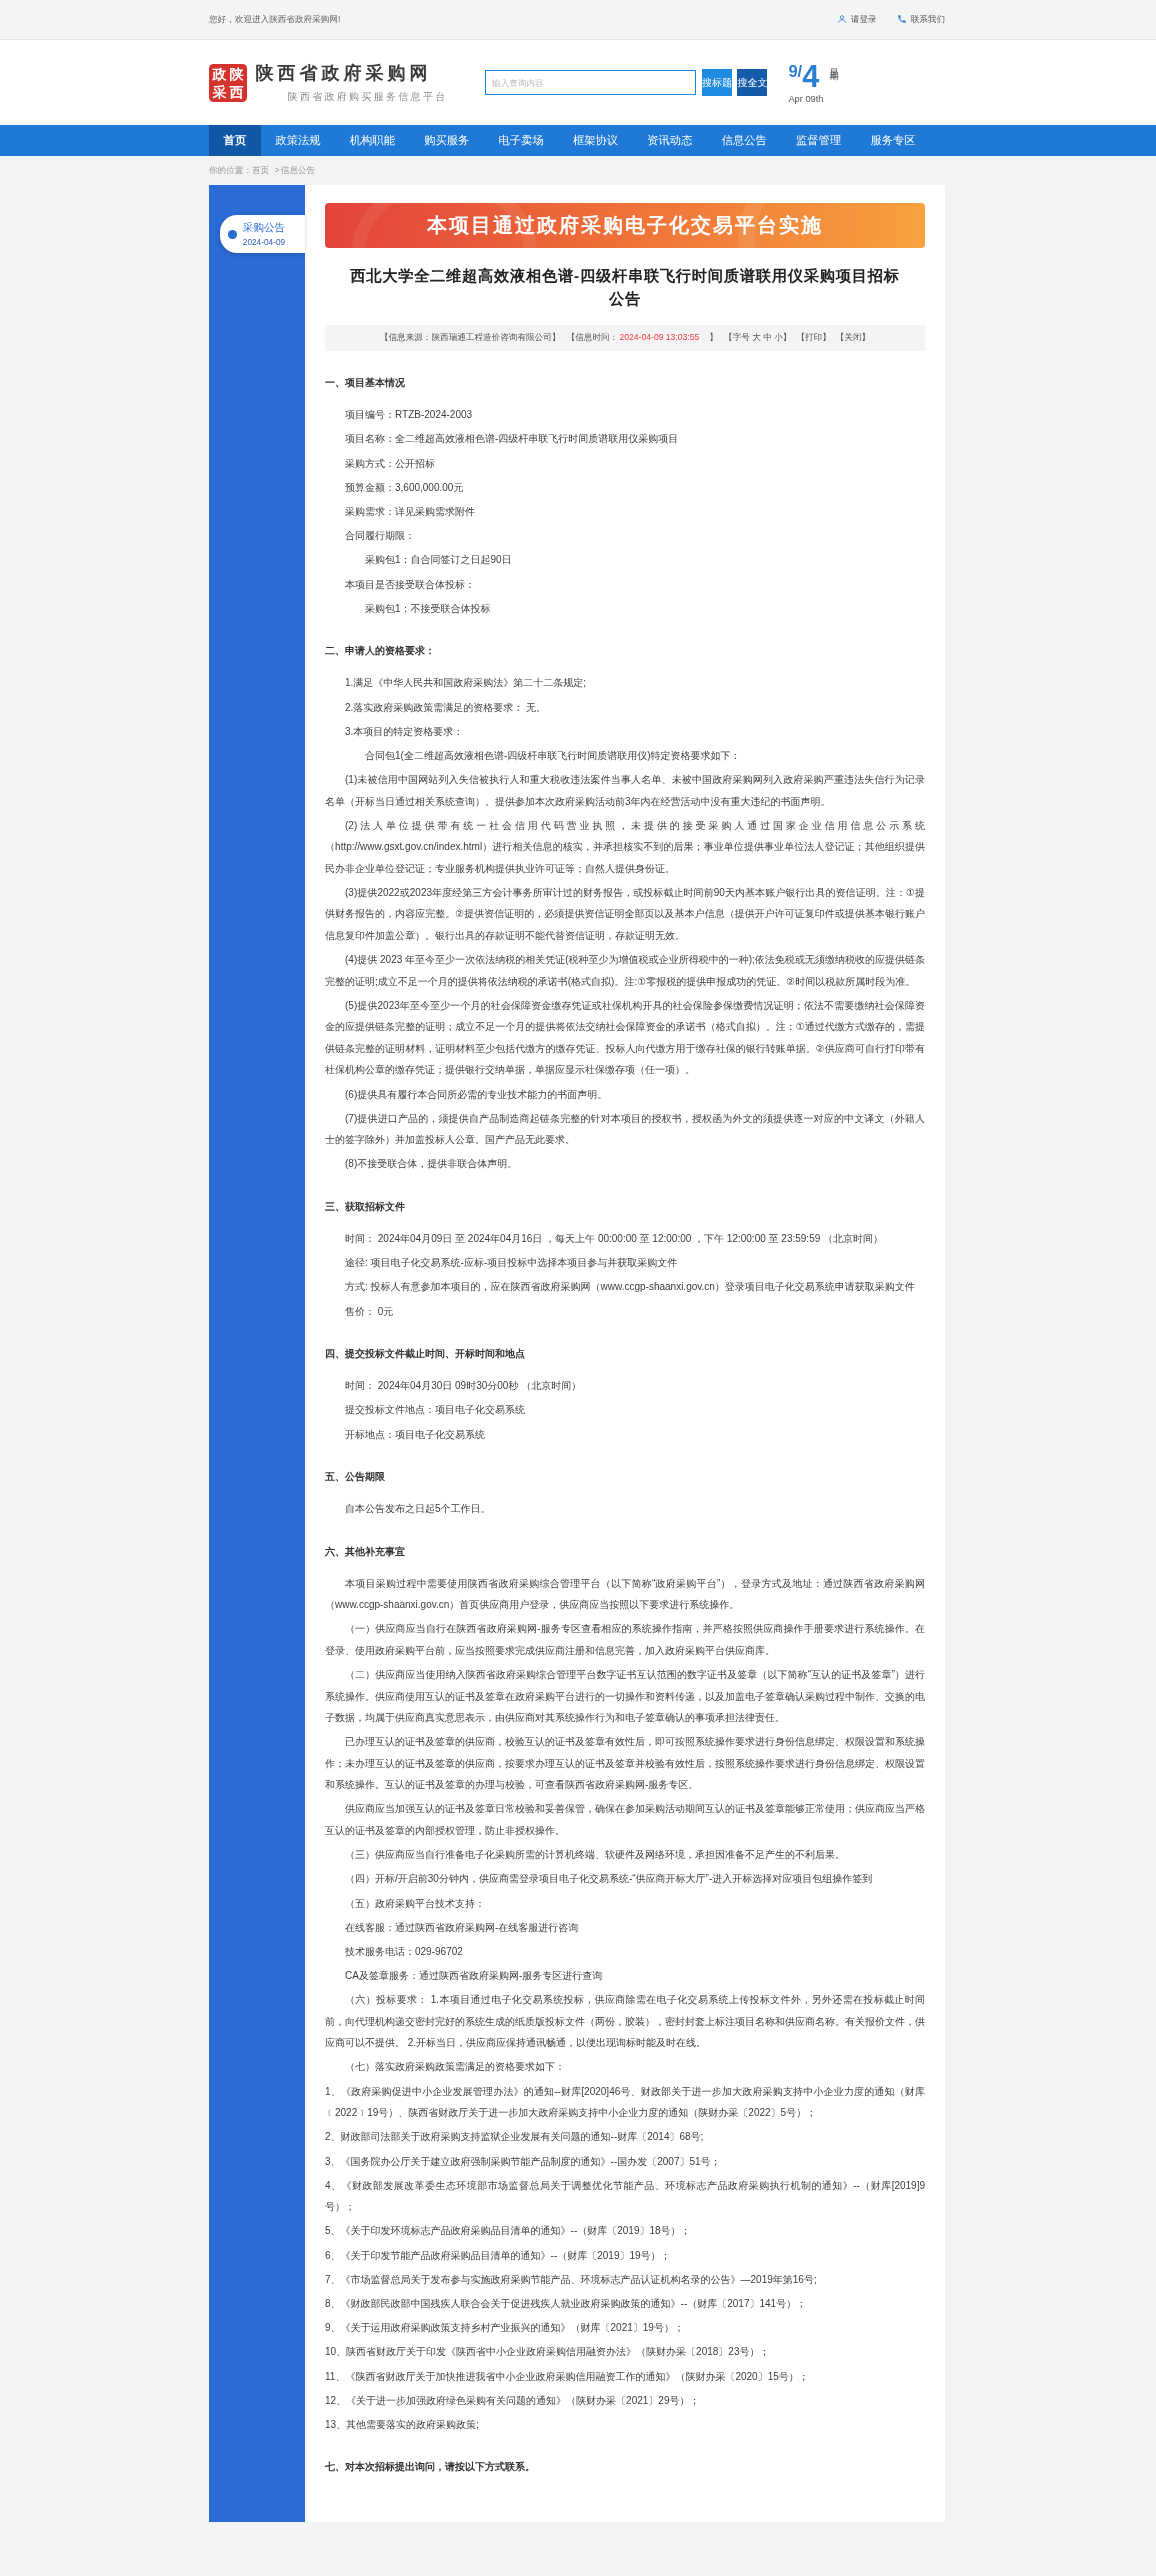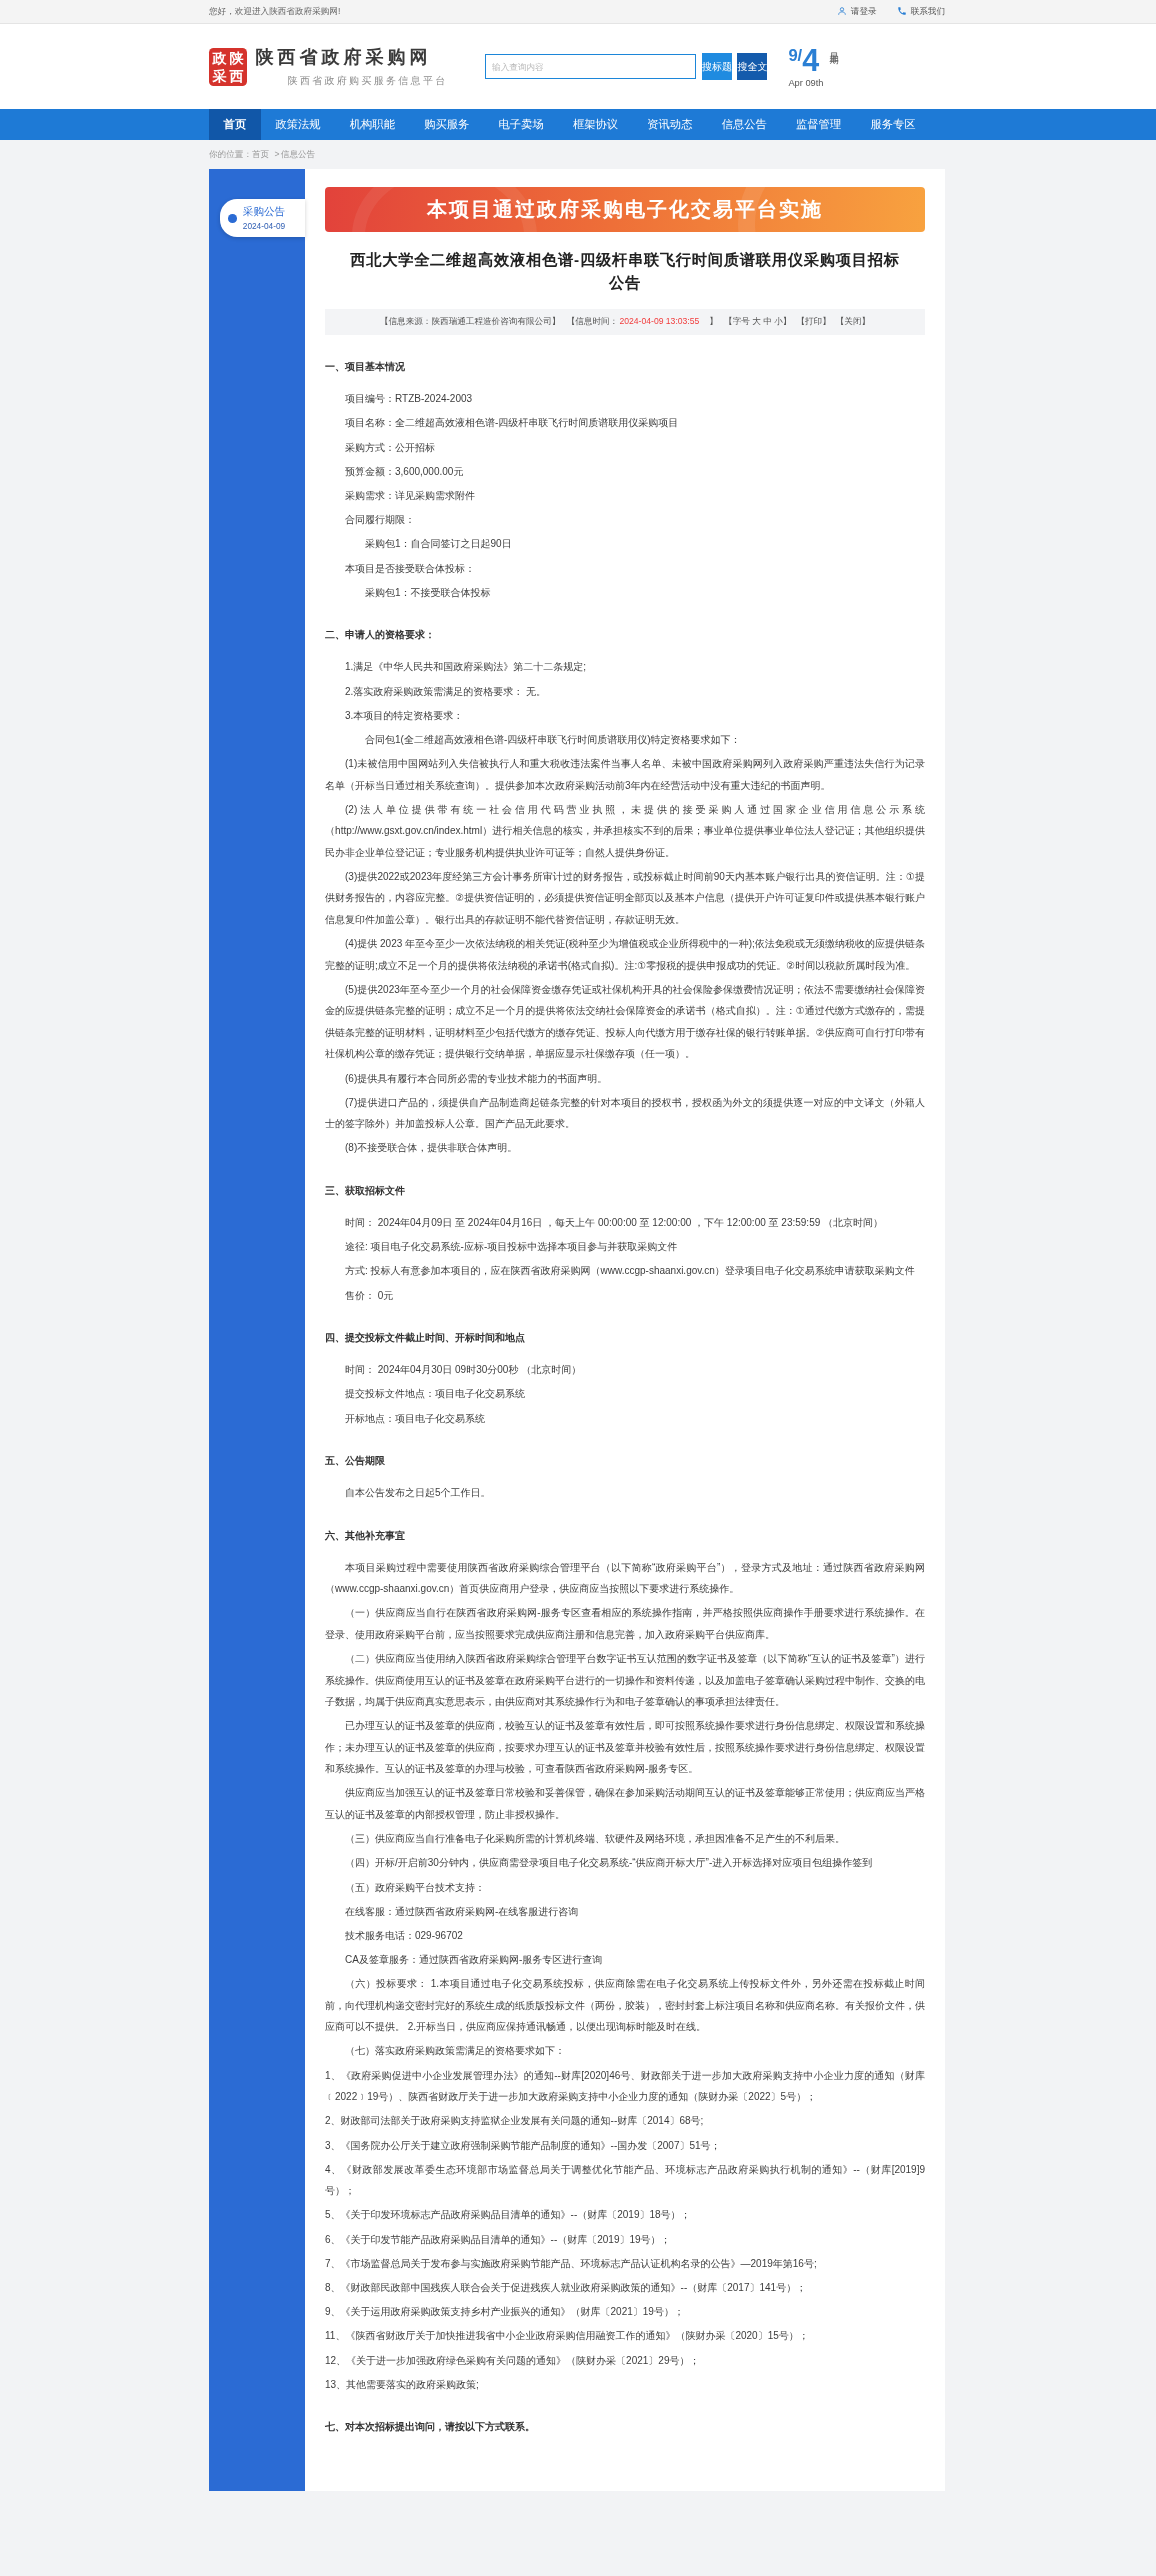--- a/index.html
+++ b/index.html
@@ -2,21 +2,21 @@
 <html style="font-size:10.6px"><head>
 <meta charset="utf-8">
 <style>
   * { box-sizing: border-box; }
   html,body { margin:0; padding:0; }
   body { width:1157px; background:#f2f3f5; font-family:"Liberation Sans","DejaVu Sans",sans-serif; }
   a { text-decoration:none; }
   .wrap { width:736px; margin-left:209px; }
 
   
-  .topbar { height:24px; background:#f4f4f4; border-bottom:0.7px solid #e4e4e4; font-size:8.6px; color:#666; }
+  .topbar { height:40px; background:#f4f4f4; border-bottom:0.7px solid #e4e4e4; font-size:8.6px; color:#666; }
   .topbar-inner { display:flex; justify-content:space-between; align-items:center; height:100%; }
   .topbar-right { display:flex; align-items:center; }
   .toplink { color:#555; display:inline-flex; align-items:center; gap:4px; margin-left:20px; cursor:pointer; }
 
   
   .header { background:#fff; height:85px; }
   .header-inner { display:flex; align-items:center; height:100%; }
   .logo { display:flex; align-items:center; }
   .seal { width:38px; height:38px; background:#d5332c; border-radius:4.6px; display:grid; grid-template-columns:1fr 1fr; place-items:center; color:#fff; font-weight:bold; font-size:14px; padding:2px; }
   .titles { margin-left:8.6px; }
@@ -223,20 +223,21 @@
         <div class="para p">（七）落实政府采购政策需满足的资格要求如下：</div>
         <div class="para li">1、《政府采购促进中小企业发展管理办法》的通知--财库[2020]46号、财政部关于进一步加大政府采购支持中小企业力度的通知（财库﹝2022﹞19号）、陕西省财政厅关于进一步加大政府采购支持中小企业力度的通知（陕财办采〔2022〕5号）；</div>
         <div class="para li">2、财政部司法部关于政府采购支持监狱企业发展有关问题的通知--财库〔2014〕68号;</div>
         <div class="para li">3、《国务院办公厅关于建立政府强制采购节能产品制度的通知》--国办发〔2007〕51号；</div>
         <div class="para li">4、《财政部发展改革委生态环境部市场监督总局关于调整优化节能产品、环境标志产品政府采购执行机制的通知》--（财库[2019]9号）；</div>
         <div class="para li">5、《关于印发环境标志产品政府采购品目清单的通知》--（财库〔2019〕18号）；</div>
         <div class="para li">6、《关于印发节能产品政府采购品目清单的通知》--（财库〔2019〕19号）；</div>
         <div class="para li">7、《市场监督总局关于发布参与实施政府采购节能产品、环境标志产品认证机构名录的公告》—2019年第16号;</div>
         <div class="para li">8、《财政部民政部中国残疾人联合会关于促进残疾人就业政府采购政策的通知》--（财库〔2017〕141号）；</div>
         <div class="para li">9、《关于运用政府采购政策支持乡村产业振兴的通知》（财库〔2021〕19号）；</div>
+        <div class="para li">10、陕西省财政厅关于印发《陕西省中小企业政府采购信用融资办法》（陕财办采〔2018〕23号）；</div>
         <div class="para li">11、《陕西省财政厅关于加快推进我省中小企业政府采购信用融资工作的通知》（陕财办采〔2020〕15号）；</div>
         <div class="para li">12、《关于进一步加强政府绿色采购有关问题的通知》（陕财办采〔2021〕29号）；</div>
         <div class="para li">13、其他需要落实的政府采购政策;</div>
         <div class="para h">七、对本次招标提出询问，请按以下方式联系。</div>
       </div>
 
   </main>
 </div>
 
 

